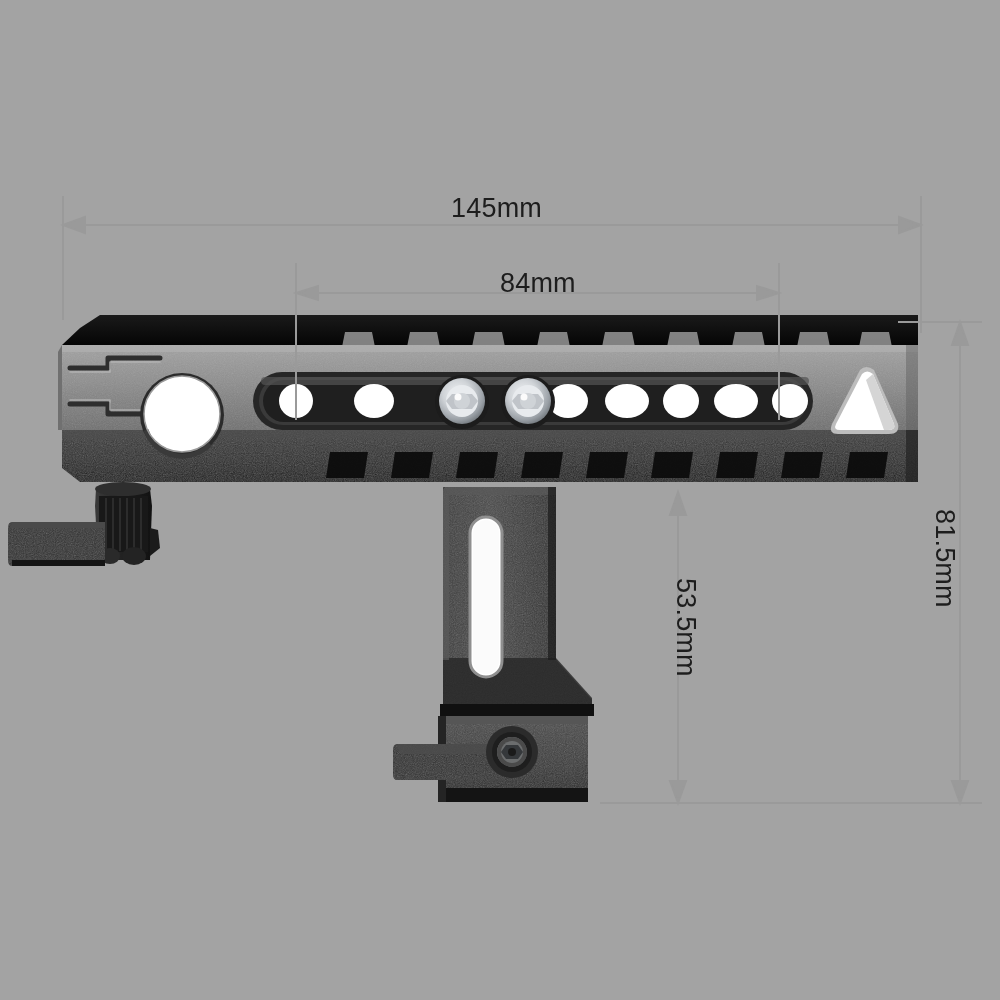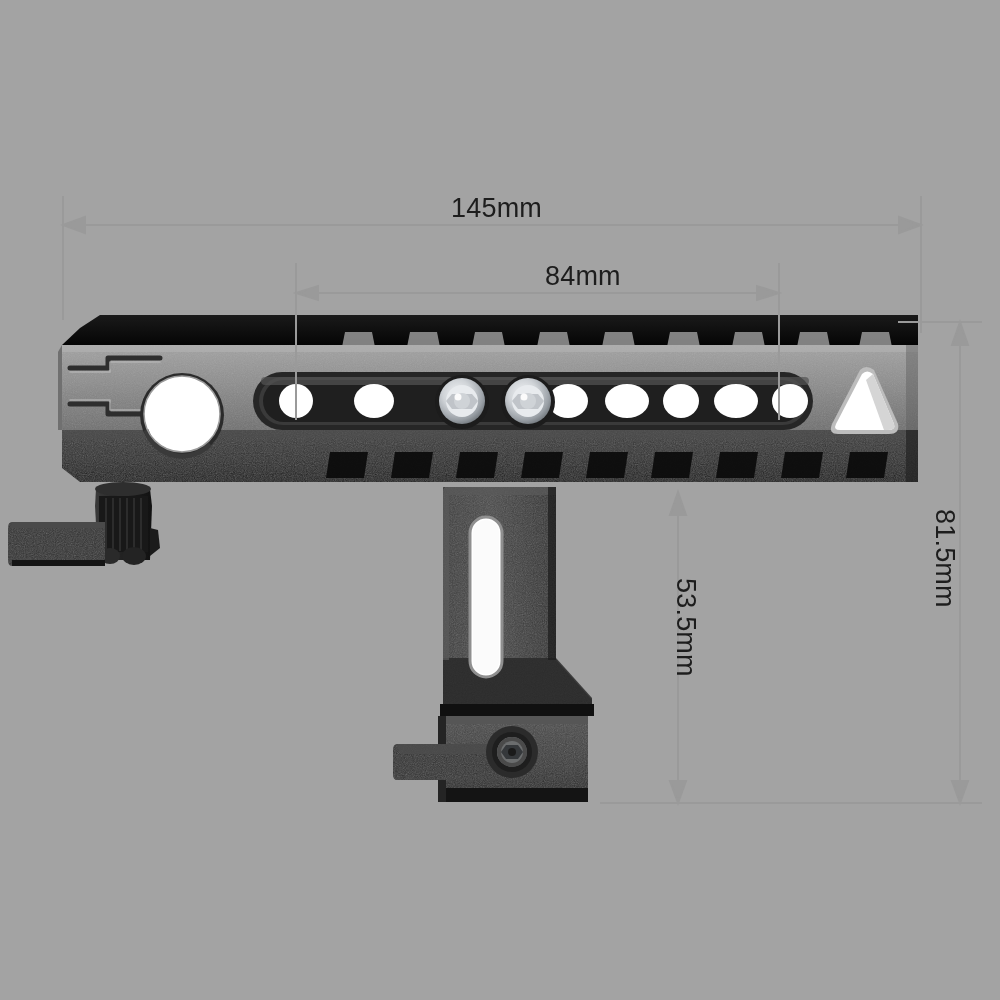--- a/index.html
+++ b/index.html
@@ -274,19 +274,19 @@
         <line x1="600" y1="803" x2="982" y2="803"></line>
         <line x1="960" y1="322" x2="960" y2="803"></line>
         <polygon points="960,322 952,345 968,345"></polygon>
         <polygon points="960,803 952,781 968,781"></polygon>
       </g>
     </g>
   </svg>
 
   <div class="dimlabel" style="left:451px; top:193px;">145mm</div>
 
-  <div class="dimlabel" style="left:500px; top:261px;margin-left:45px;">84mm</div>
+  <div class="dimlabel" style="left:500px; top:268px;">84mm</div>
 
   <div class="dimlabel vert" style="left:701px; top:578px; transform: rotate(90deg);">53.5mm</div>
 
   <div class="dimlabel vert" style="left:960px; top:509px; transform: rotate(90deg);">81.5mm</div>
 
 </div>
 
 </body></html>

